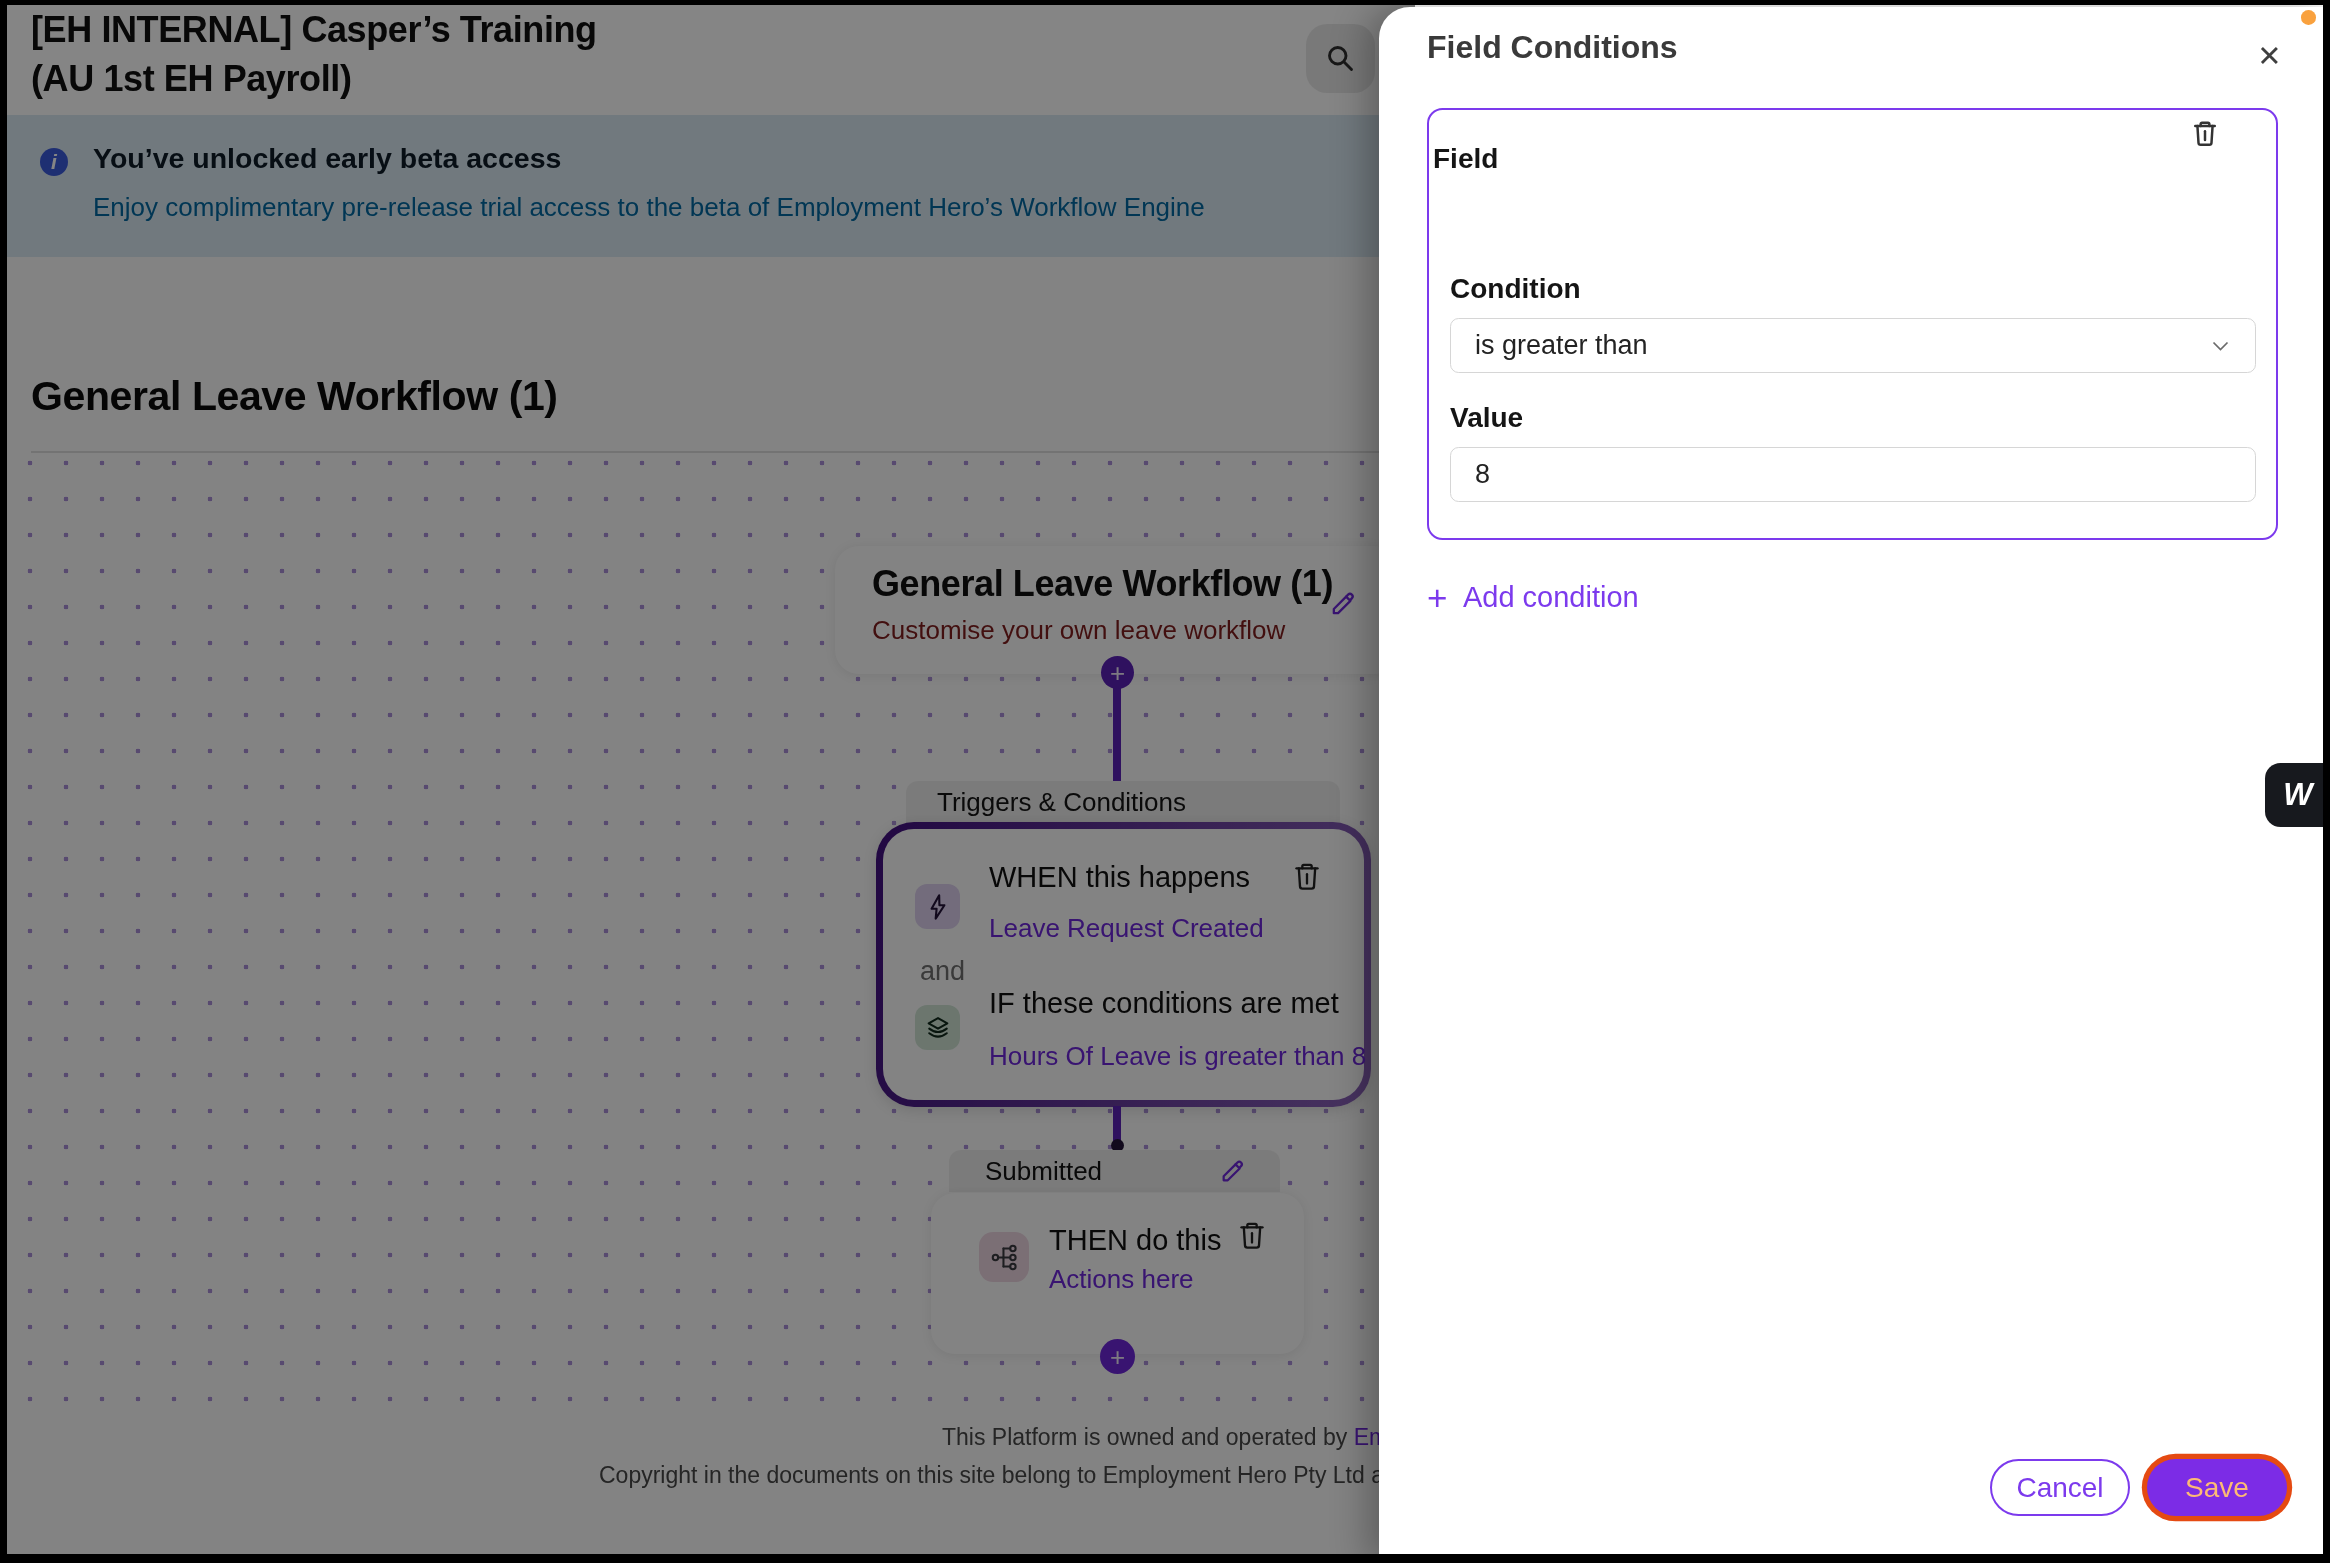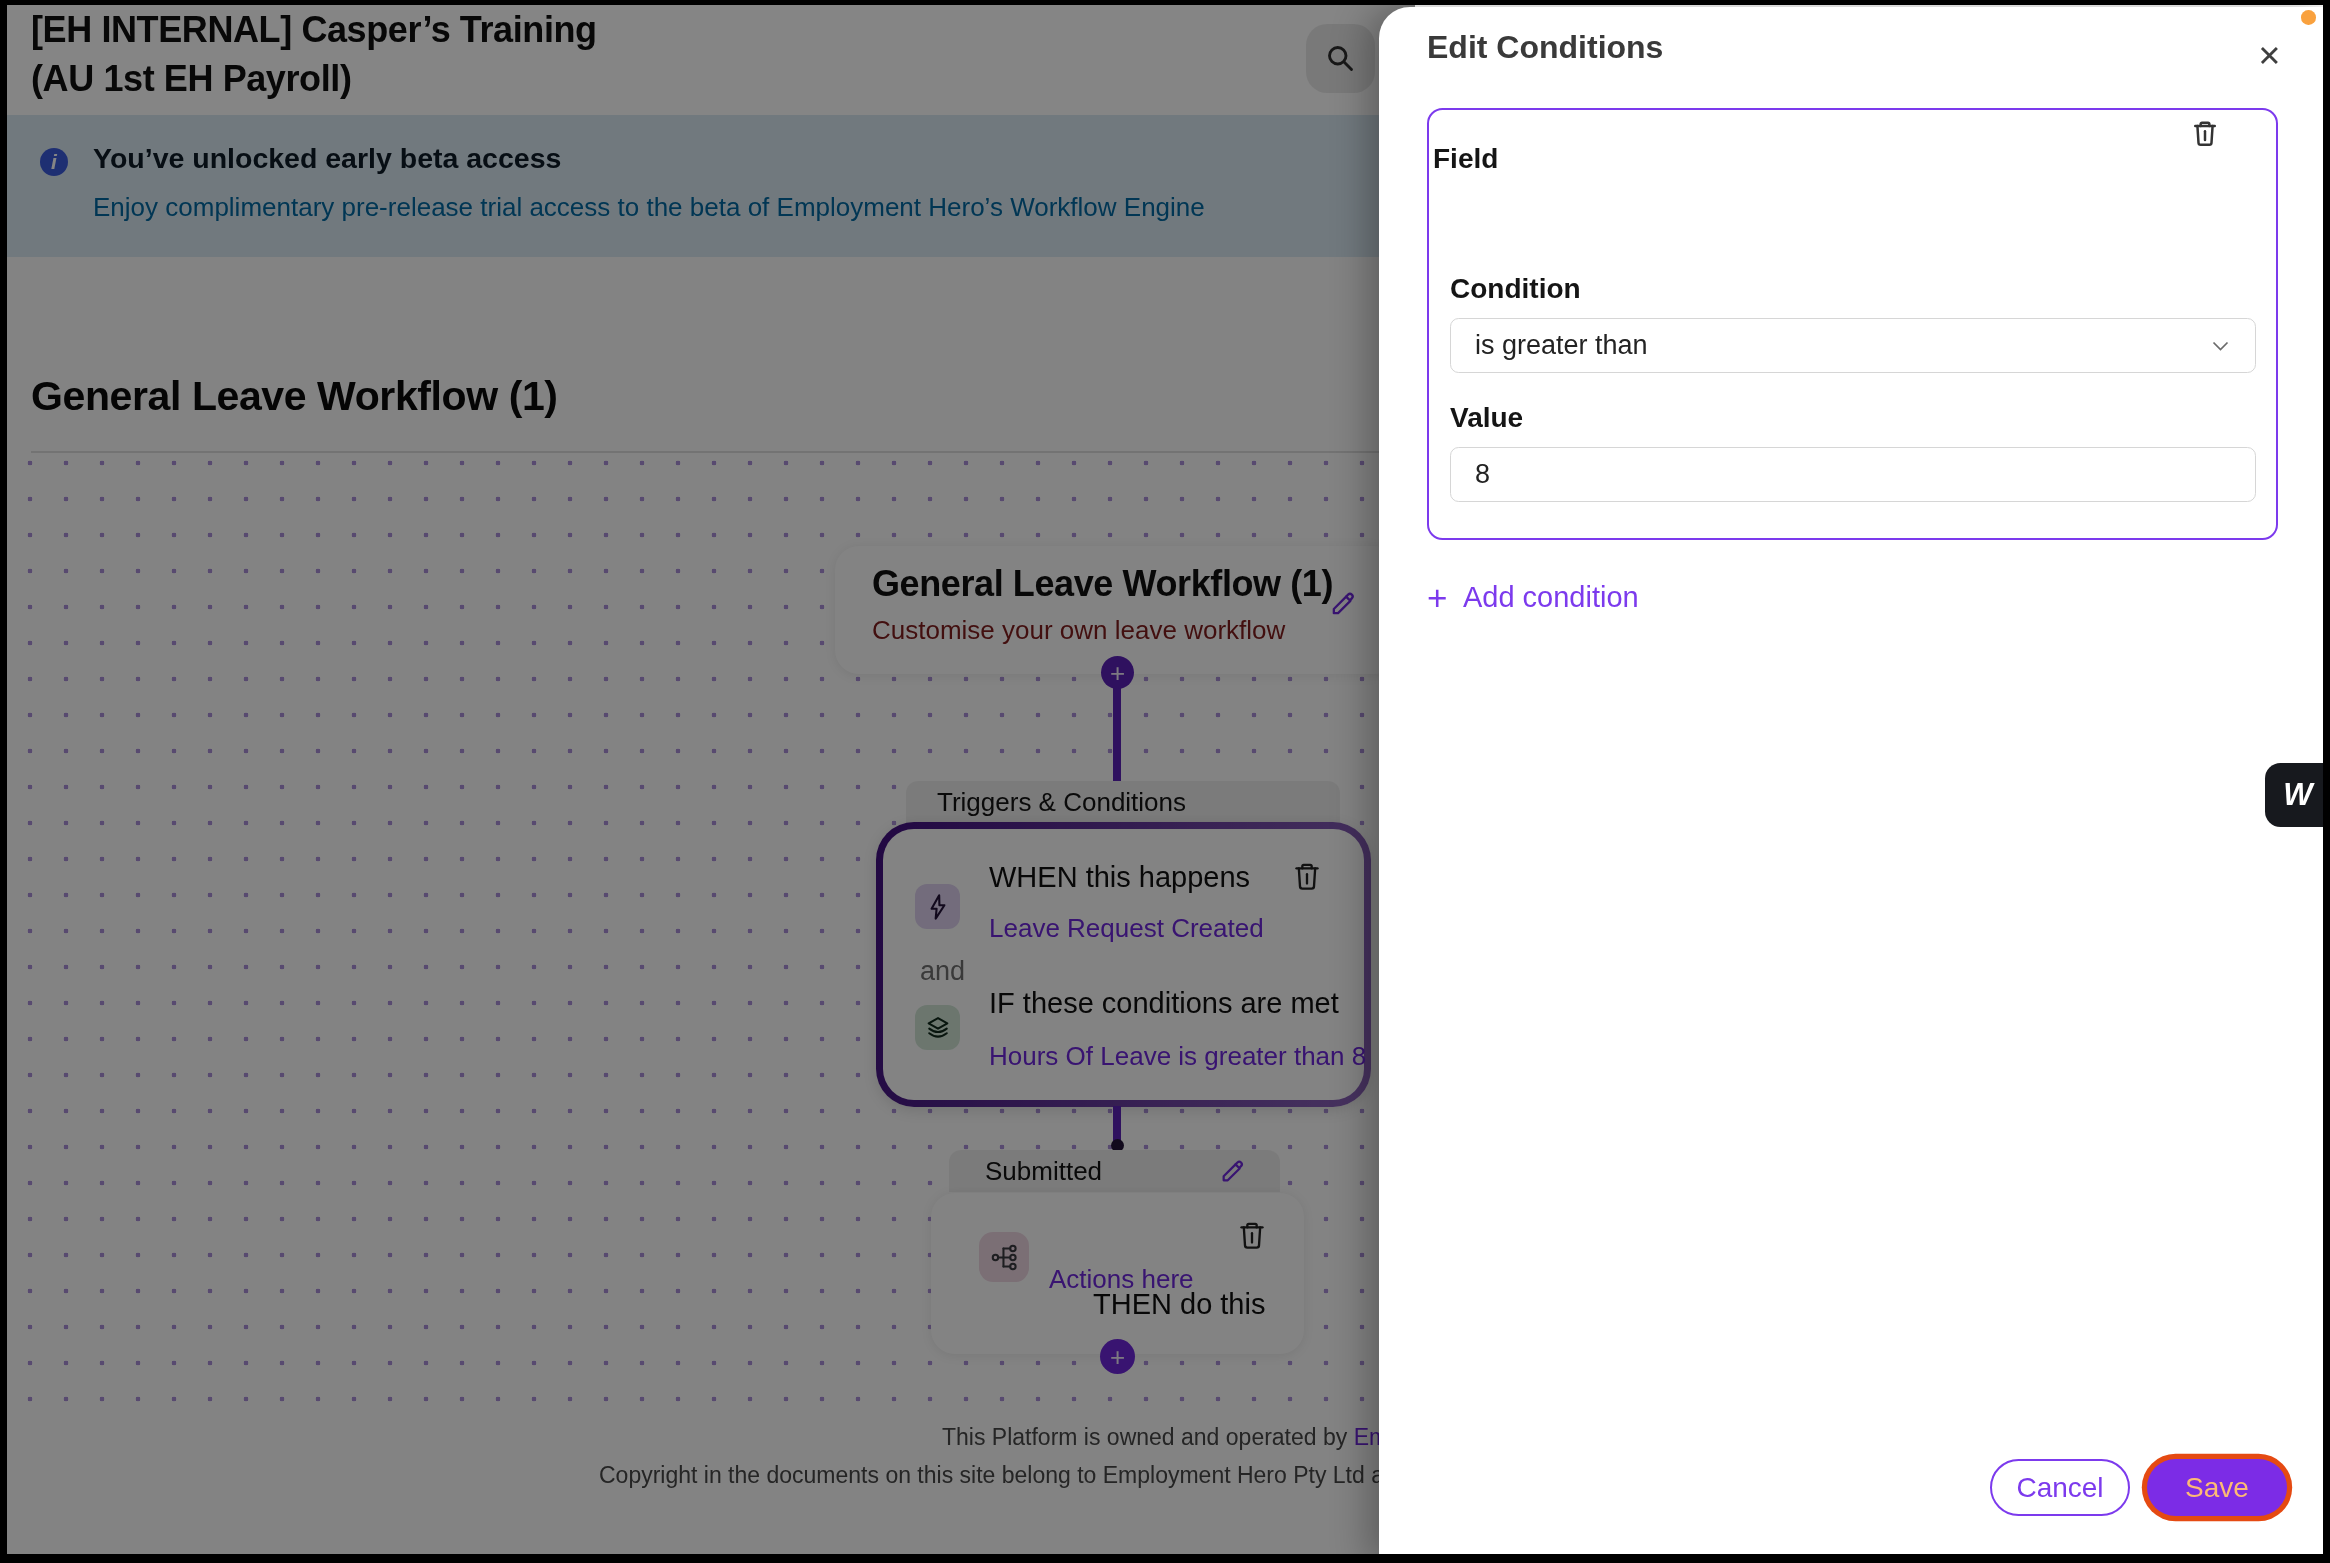--- a/index.html
+++ b/index.html
@@ -50,21 +50,21 @@
   #and-label{left:920px;top:956px;font-size:27px;color:#6f6f6f;}
   #if-title{left:989px;top:987px;}
   #if-link{left:989px;top:1041px;}
   .trash{width:28px;height:31px;}
   #trash-when{left:1293px;top:861px;}
   #line2{left:1113px;top:1106px;height:36px;}
   #line-dot{left:1111px;top:1139px;width:13px;height:13px;border-radius:50%;background:#241536;}
   #tab-submitted{left:949px;top:1150px;width:331px;height:42px;padding-left:36px;}
   #submitted-pencil{left:1219px;top:1157px;}
   #action-card{left:931px;top:1193px;width:373px;height:161px;}
-  #then-title{left:1049px;top:1288px;margin-left:44px;}
+  #then-title{left:1049px;top:1224px;}
   #trash-then{left:1238px;top:1220px;}
   #then-link{left:1049px;top:1264px;}
   #plus2{left:1100px;top:1339px;width:35px;height:35px;background:#6d28d9;}
 
   #footer-line1{left:942px;top:1424px;font-size:23px;color:#474747;white-space:nowrap;}
   #footer-line2{left:599px;top:1462px;font-size:23px;color:#474747;white-space:nowrap;}
   .footer-link{color:#6d28d9;}
 
   
   #dim{left:0;top:0;width:1415px;height:1564px;background:rgba(0,0,0,0.48);z-index:10;}
@@ -219,21 +219,21 @@
   <div class="abs plus-node" id="plus2">
       <span>+</span>
     </div>
 
   <div class="abs" id="footer-line1"><span>This Platform is owned and operated by </span><span class="footer-link">Employment</span></div>
   <div class="abs" id="footer-line2">Copyright in the documents on this site belong to Employment Hero Pty Ltd and they cannot b</div>
 
   <div class="abs" id="dim"></div>
 
   <div class="abs" id="drawer">
-    <div class="abs" id="drawer-title">Edit Conditions</div>
+    <div class="abs" id="drawer-title">Field Conditions</div>
     <div class="abs" id="drawer-close" style="font-size:29px;color:#3f3f3f;">
         <span>✕</span>
       </div>
 
     <div class="abs" id="cond-group"></div>
     <div class="abs trash" id="group-trash">
       <svg width="26" height="29" viewBox="0 0 24 26" fill="none" stroke="#333" stroke-width="2.3" stroke-linecap="round" stroke-linejoin="round">
         <path d="M3 6h18"></path>
           <path d="M8 6V4.2A1.2 1.2 0 0 1 9.2 3h5.6A1.2 1.2 0 0 1 16 4.2V6"></path>
         <path d="M19 6l-1 15.5a2 2 0 0 1-2 1.9H8a2 2 0 0 1-2-1.9L5 6"></path>

